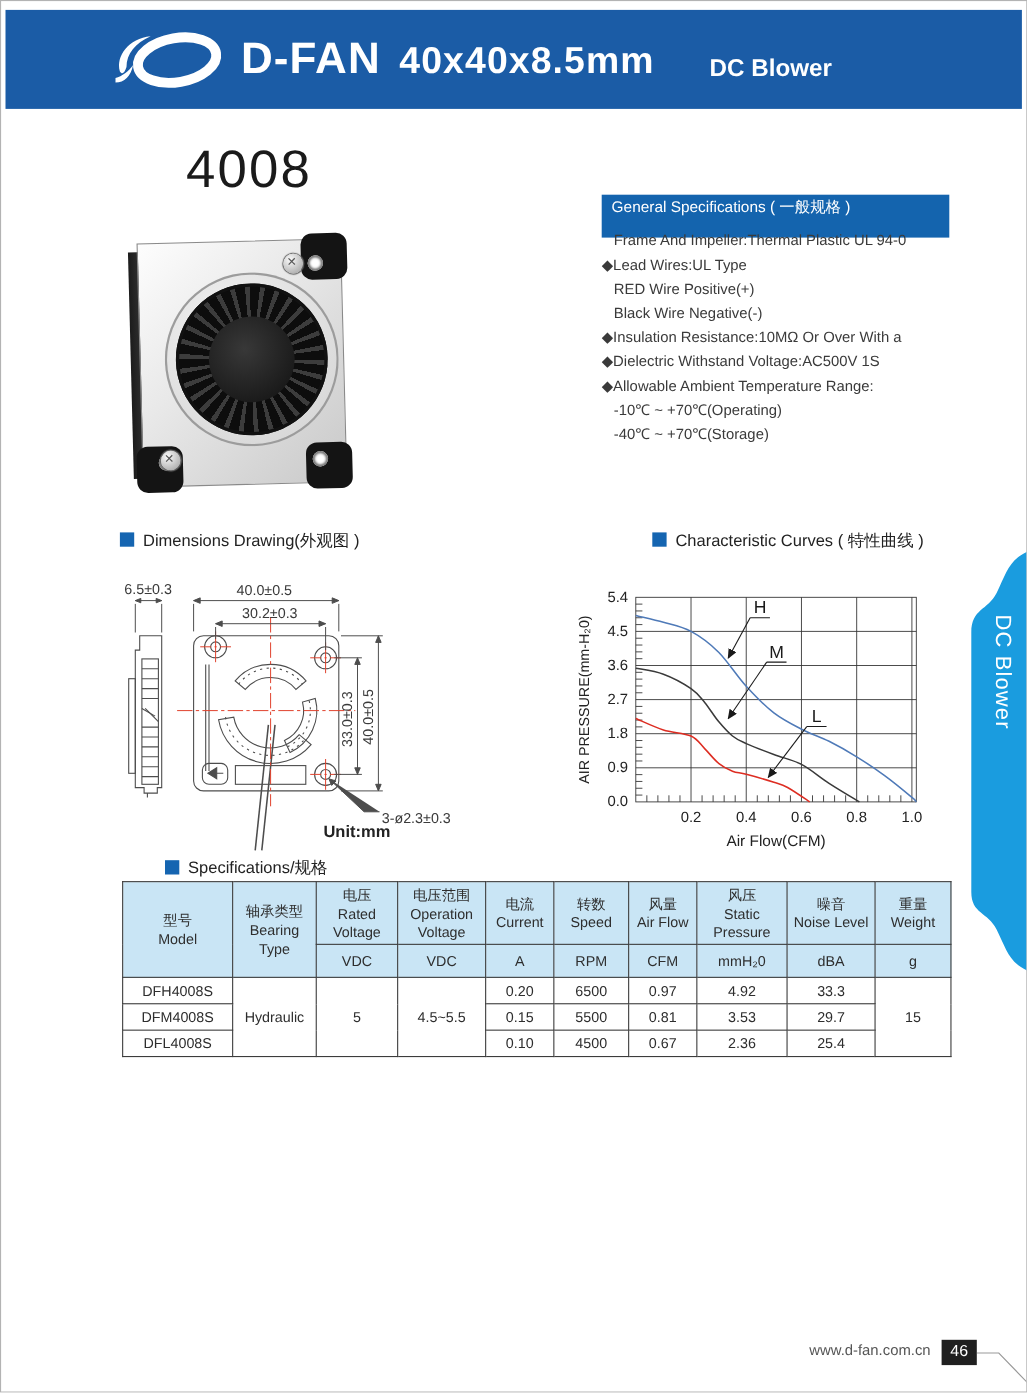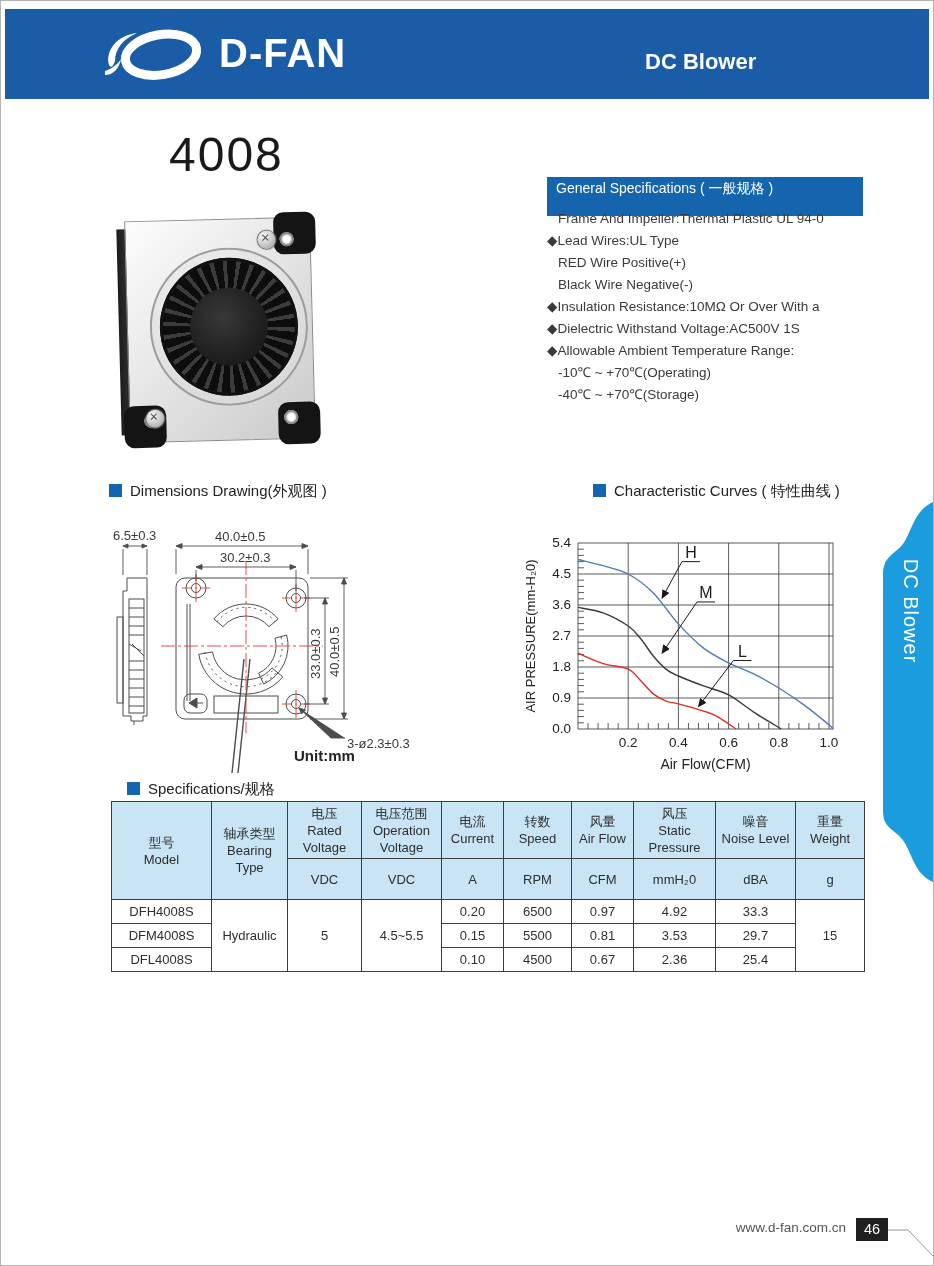--- a/index.html
+++ b/index.html
@@ -39,35 +39,35 @@
   .gs-bar { position:absolute; left:546px; top:176px; width:316px; height:39px; background:#1464ae;
     color:#fff; font-size:14px; line-height:23px; padding-left:9px; }
   .gs-list { position:absolute; left:546px; top:207px; width:340px; font-size:13.5px; color:#3a3a3a; }
   .gs-list div { height:22px; line-height:22px; white-space:nowrap; }
   .gs-list div.cont { padding-left:11px; }
   
   .sect { position:absolute; font-size:15px; color:#222; }
   .sect .sq { display:inline-block; width:13px; height:13px; background:#1565b1; margin-right:8px; vertical-align:-1px; }
   .sect.s-dim { left:108px; top:481px; }
   .sect.s-cur { left:545px; top:481px;padding-left:47px; }
-  .sect.s-spec { left:94px; top:779px;padding-left:32px; }
+  .sect.s-spec { left:117px; top:779px;padding-left:32px; }
   
   .draw-svg { position:absolute; left:100px; top:515px; width:370px; height:262px; }
   .chart-svg { position:absolute; left:518px; top:523px; width:334px; height:262px; }
   .tab-svg { position:absolute; left:876px; top:500px; width:58px; height:382px; }
   .tab-label { position:absolute; left:898px; top:610px; color:#fff; font-size:20px; letter-spacing:1px;
     writing-mode:vertical-rl; transform:translateY(-50%); white-space:nowrap; }
   
   .spec-table { position:absolute; left:110px; top:800px; border-collapse:collapse; table-layout:fixed; }
   .spec-table th, .spec-table td { border:1px solid #3c3c3c; text-align:center; vertical-align:middle;
     font-weight:normal; color:#2e2e2e; font-size:13px; padding:0 2px; }
   .spec-table th { background:#c9e5f5; }
   .spec-table .zh, .spec-table .en { display:block; line-height:17px; }
   .spec-table tr.hdr1 th { height:57px; }
-  .spec-table tr.hdr2 th { height:41px; }
+  .spec-table tr.hdr2 th { height:30px; }
   .spec-table tr.data td { height:24px; }
   
   .foot-site { position:absolute; left:690px; top:1219px; width:155px; text-align:right; font-size:13.5px; color:#555; }
   .foot-page { position:absolute; left:855px; top:1217px; width:32px; height:23px; background:#1f1f1f;
     color:#fff; font-size:14.5px; text-align:center; line-height:23px; }
   .foot-deco { position:absolute; left:887px; top:1224px; width:47px; height:42px; }
 </style>
 </head>
 <body>
 
@@ -75,20 +75,21 @@
 
   <div class="header">
     <svg class="logo" viewBox="0 0 112 58">
       <g transform="rotate(-10 56 30)">
         <ellipse cx="58" cy="30" rx="36" ry="20" fill="none" stroke="#ffffff" stroke-width="9"></ellipse>
       </g>
       <path d="M6 40 C 2 26, 14 10, 34 8 C 20 14, 12 24, 12 36 C 10 42, 8 43, 6 40 Z" fill="#ffffff"></path>
       <path d="M2 46 C 8 44, 14 40, 18 34 C 16 44, 10 50, 2 50 Z" fill="#ffffff"></path>
     </svg>
     <div class="brand">D-FAN</div>
+    <div class="hsize">40x40x8.5mm</div>
     <div class="htype">DC Blower</div>
   </div>
 
   <div class="model-number">4008</div>
   <div class="photo">
     <div class="side"></div>
     <div class="plate">
       <div class="ring">
         <div class="imp">
           <div class="hub"></div>

